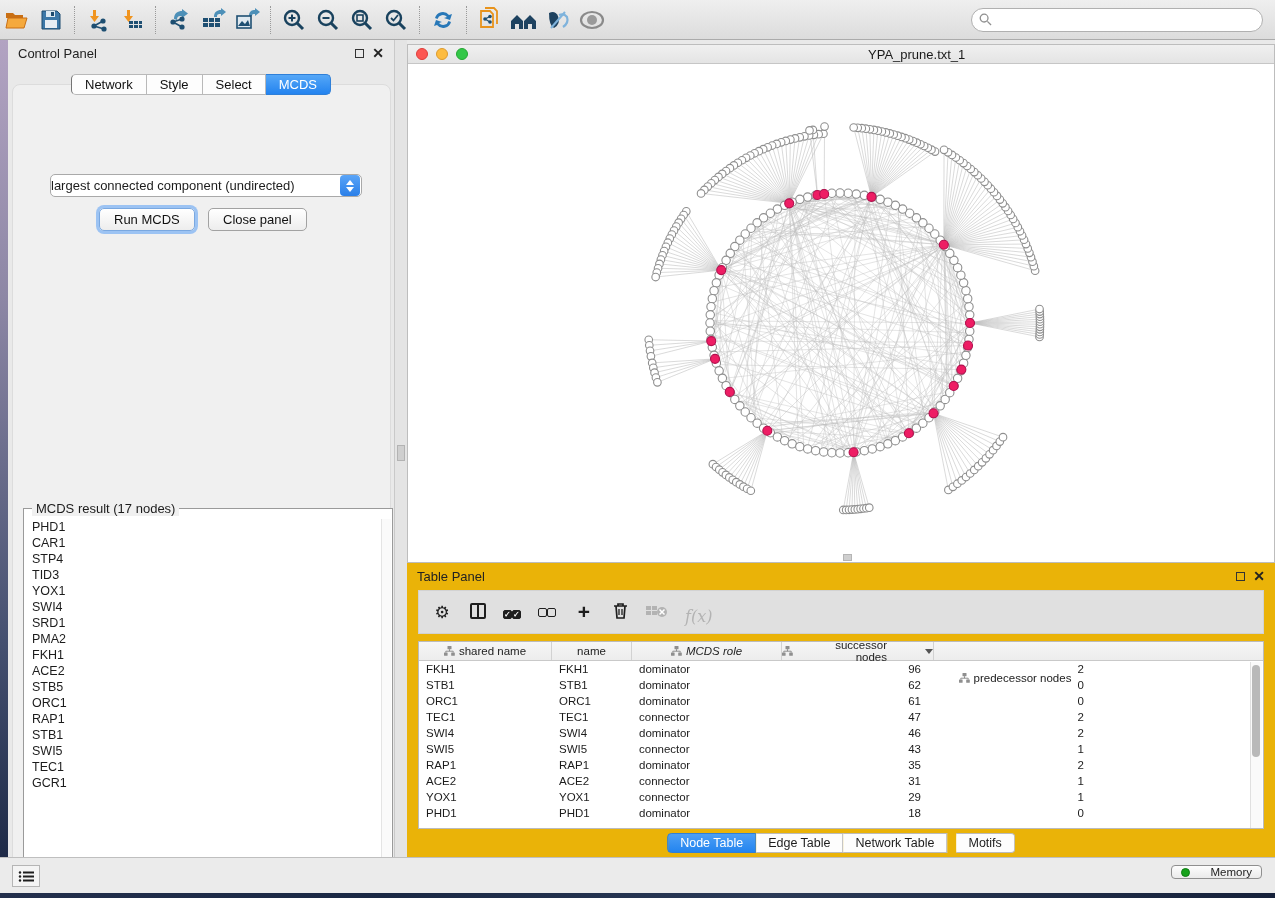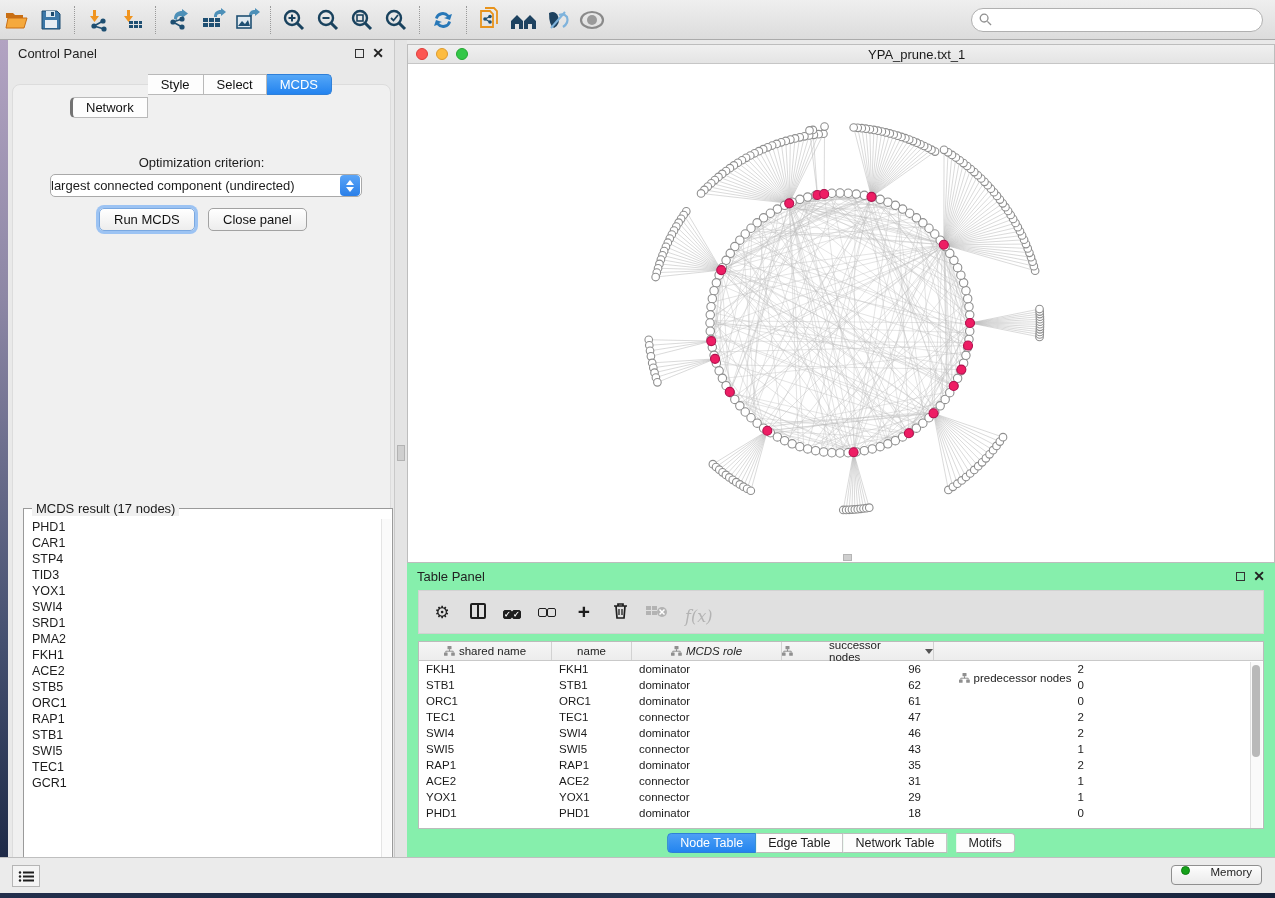--- a/index.html
+++ b/index.html
@@ -26,21 +26,21 @@
   
   #control-panel { left:8px; top:40px; width:387px; height:817px; background:#e9e9e9; border-right:1px solid #c9c9c9; }
   .panel-head { height:26px; display:flex; align-items:center; padding:0 10px; }
   .panel-title { font-size:13px; color:#222; }
   .panel-btns { margin-left:auto; display:flex; gap:8px; align-items:center; }
   .float-ic { width:9px; height:9px; border:1.5px solid #333; display:inline-block; }
   .close-ic { font-size:14px; font-weight:bold; color:#222; line-height:10px; }
   #cp-tabs { position:absolute; left:50%; top:34px; transform:translateX(-50%); display:flex; z-index:3; }
   .cp-tab { height:21px; padding:0 13px; background:#fdfdfd; border:1px solid #b9b9b9; border-left:none;
     font-size:13px; display:flex; align-items:center; color:#111; }
-  .cp-tab:first-child { border-left:3px solid #737373; border-radius:5px 0 0 5px;margin-top:23px; }
+  .cp-tab:first-child { border-left:1px solid #737373; border-radius:5px 0 0 5px; }
   .cp-tab:last-child { border-radius:0 5px 5px 0; }
   .cp-tab.active { background:linear-gradient(180deg,#55a7f7,#2383ef); border-color:#2e7fd8; color:#fff; }
   #cp-content { position:absolute; left:4px; top:44px; width:379px; height:801px;
     background:#f0f0f0; border:1px solid #dcdcdc; border-radius:8px; }
   #opt-label { position:absolute; left:0; width:100%; top:70px; text-align:center; font-size:13px; }
   #criterion { position:absolute; left:37px; top:89px; width:312px; height:23px; background:#fff;
     border:1px solid #a9a9a9; border-radius:5px; display:flex; align-items:center; font-size:13px; }
   #criterion .val { flex:1; }
   .stepper { width:20px; height:21px; margin-right:1px; border-radius:4px;
     background:linear-gradient(180deg,#5ba5f8,#2a7fe8); display:flex; flex-direction:column; align-items:center; justify-content:center; gap:2px; }
@@ -67,54 +67,54 @@
   
   #net-frame { position:absolute; left:0; top:4px; width:868px; height:519px; border:1px solid #bdbdbd; background:#fff; }
   #net-titlebar { height:19px; background:linear-gradient(180deg,#f0f0f0,#e4e4e4); border-bottom:1px solid #c6c6c6;
      position:relative; display:flex; align-items:center;text-align:center; }
   .tl { width:12px; height:12px; border-radius:50%; margin-left:8px; }
   #net-title { position:absolute; left:460px; top:2px; font-size:13px; color:#1a1a1a; }
   #net-canvas { width:866px; height:498px; background:#fff; }
   #hsplit-handle { position:absolute; left:436px; top:514px; width:9px; height:7px; background:#cfcfcf; border:1px solid #b5b5b5; }
 
   
-  #table-panel { position:absolute; left:0; top:523px; width:868px; height:294px; background:#86efac; }
+  #table-panel { position:absolute; left:0; top:523px; width:868px; height:294px; background:#eab308; }
   #tp-toolbar { position:absolute; left:11px; top:27px; width:846px; height:44px; background:#e0e0e0;
      border:1px solid #d2d2d2; display:flex; align-items:center; padding-left:12px; gap:17px; }
   .tpi { width:22px; text-align:center; font-size:17px; color:#1e1e1e; }
   .cols-ic { width:16px; height:16px; border:2px solid #1e1e1e; border-radius:2px; display:inline-block; position:relative; }
   .cols-ic:before { content:""; position:absolute; left:5px; top:0; width:2px; height:12px; background:#1e1e1e; }
   .chk { width:9px; height:9px; border:1.5px solid #1e1e1e; border-radius:2px; display:inline-block; font-size:8px; line-height:8px; font-weight:bold; }
   .chk.filled { background:#1e1e1e; color:#fff; }
   .fx { font-family:"DejaVu Serif", serif; font-style:italic; font-size:16px; color:#b3b3b3;margin-top:8px; }
 
   #node-table { position:absolute; left:11px; top:78px; width:846px; height:188px; background:#fff; border:1px solid #bbb; }
-  #nt-header { display:flex; height:19px; background:linear-gradient(180deg,#f6f6f6,#ededed); border-bottom:1px solid #c9c9c9; }
+  #nt-header { display:flex; height:19px; background:linear-gradient(180deg,#f6f6f6,#ededed); border-bottom:1px solid #c9c9c9;text-align:right; }
   .hcell { display:flex; align-items:center; justify-content:center; gap:4px; border-right:1px solid #d2d2d2;
      font-size:11.5px; color:#222; }
   .hcell svg { flex:none; }
   .sortmark { width:0; height:0; border-left:4px solid transparent; border-right:4px solid transparent; border-top:5px solid #555; margin-left:2px; }
   .trow { display:flex; height:16px; align-items:center; font-size:11.5px; }
   .tcell { padding-left:7px; overflow:hidden; white-space:nowrap; }
   .tcell.num { text-align:right; padding-right:13px; }
   #nt-scroll { position:absolute; right:1px; top:20px; width:12px; height:166px; background:#fafafa; border-left:1px solid #e0e0e0; }
   #nt-thumb { position:absolute; left:1px; top:3px; width:8px; height:92px; background:#b9b9b9; border-radius:5px; }
 
   #tp-tabs { position:absolute; left:50%; top:270px; transform:translateX(-50%); display:flex; }
   .tp-tab { height:20px; padding:0 12px; background:#fdfdfd; border:1px solid #bbb; border-left:none;
      font-size:12.5px; display:flex; align-items:center; }
   .tp-tab:first-child { border-left:1px solid #bbb; border-radius:4px 0 0 4px; }
   .tp-tab:last-child { border-radius:0 4px 4px 0;margin-left:9px; }
   .tp-tab.active { background:linear-gradient(180deg,#4d9ff5,#2384ef); border-color:#2e7fd8; color:#fff; }
 
   
   #status-bar { left:0; top:857px; width:1275px; height:36px; background:#ebebeb; border-top:1px solid #bfbfbf; }
   #list-btn { position:absolute; left:12px; top:7px; width:28px; height:22px; background:#f4f4f4; border:1px solid #b5b5b5; display:flex; align-items:center; justify-content:center; }
-  #memory-btn { position:absolute; right:13px; top:7px; height:20px; background:linear-gradient(180deg,#fdfdfd,#eaeaea);
-     border:1px solid #8f8f8f; border-radius:4px; display:flex; align-items:flex-start; gap:20px; padding:0 9px; font-size:11.5px; }
+  #memory-btn { position:absolute; right:13px; top:7px; height:14px; background:linear-gradient(180deg,#fdfdfd,#eaeaea);
+     border:1px solid #8f8f8f; border-radius:4px; display:flex; align-items:center; gap:20px; padding:0 9px; font-size:11.5px; }
   #memory-dot { width:9px; height:9px; border-radius:50%; background:#16a21a; border:1px solid #0d7d12; }
 </style>
 </head>
 <body>
 
 <div id="toolbar" class="abs">
   <span class="tb-icon">
     <svg width="26" height="22">
         <path d="M2 4 h7 l2 2 h8 v3 h-17 z" fill="#c96f14"></path>
         <path d="M4 9 h19 l-3 10 h-18 z" fill="#f5a93d" stroke="#c96f14"></path>
@@ -267,21 +267,20 @@
       <span class="close-ic">✕</span>
     </span>
   </div>
   <div id="cp-tabs">
       <span class="cp-tab">Network</span>
       <span class="cp-tab">Style</span>
       <span class="cp-tab">Select</span>
       <span class="cp-tab active">MCDS</span>
     </div>
   <div id="cp-content">
-    <div id="opt-label">Optimization criterion:</div>
     <div id="criterion">
       <span class="val">largest connected component (undirected)</span>
       <span class="stepper">
           <span class="tri-up"></span>
           <span class="tri-dn"></span>
         </span>
     </div>
     <button class="mac-btn" id="run-btn">Run MCDS</button>
     <button class="mac-btn" id="closepanel-btn">Close panel</button>
     <div id="mcds-group">

